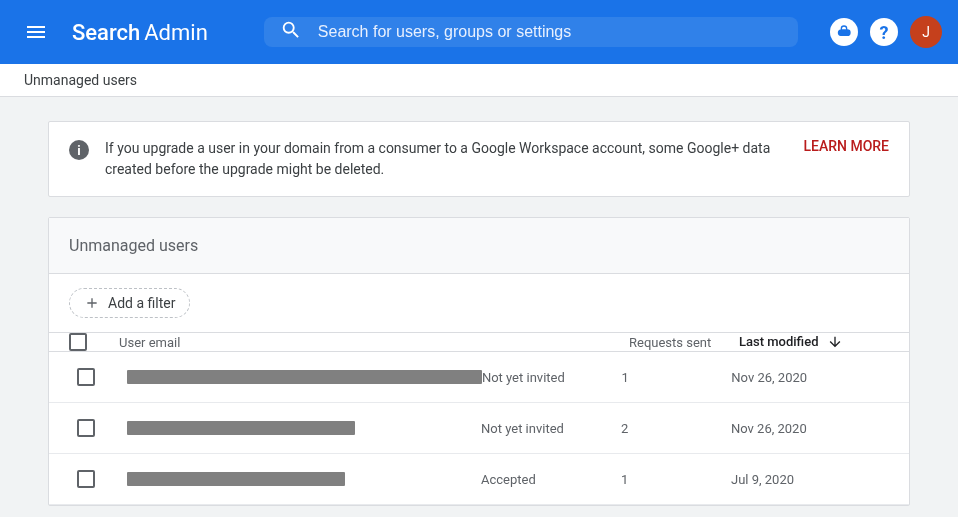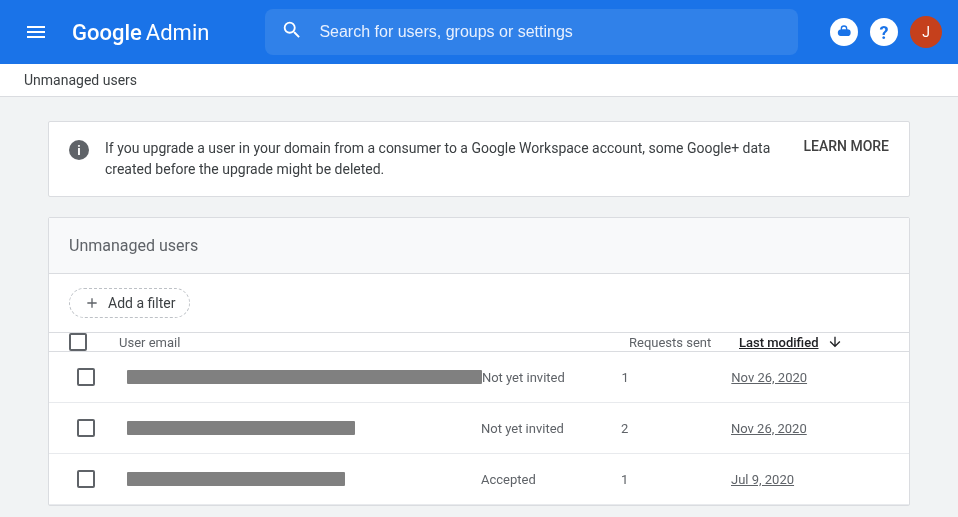--- a/index.html
+++ b/index.html
@@ -33,21 +33,21 @@
     font-weight: 400;
     display: flex;
     align-items: center;
     gap: 4px;
   }
   .logo-google { font-weight: 500; }
   .search-bar {
     flex: 1;
     background: #3081e9;
     border-radius: 8px;
-    height: 46px;
+    height: 30px;
     display: flex;
     align-items: center;
     padding: 0 16px;
     margin-left: 40px;
     margin-right: 16px;
     max-width: 560px;
   }
   .search-bar input {
     background: transparent;
     border: none;
@@ -123,21 +123,21 @@
     flex-shrink: 0;
     margin-top: 2px;
   }
   .info-text {
     flex: 1;
     font-size: 14px;
     color: #3c4043;
     line-height: 1.5;
   }
   .learn-more {
-    color: #404040;
+    color: #b91c1c;
     font-size: 14px;
     font-weight: 500;
     text-decoration: none;
     cursor: pointer;
     flex-shrink: 0;
   }
   .panel {
     background: #fff;
     border: 1px solid #dadce0;
     margin-top: 20px;
@@ -180,21 +180,21 @@
     align-items: center;
     padding: 16px 28px;
     border-bottom: 1px solid #e8eaed;
     font-size: 13px;
     color: #5f6368;
   }
   .col-check { width: 50px; display: flex; align-items: center; }
   .col-email { flex: 1; }
   .col-status { width: 140px; }
   .col-sent { width: 110px; }
-  .col-modified { width: 150px; display: flex; align-items: center; gap: 8px; text-decoration: underline; }
+  .col-modified { width: 150px; display: flex; gap: 8px; }
   .col-modified.head { color: #202124; font-weight: 500; }
   .checkbox {
     width: 18px;
     height: 18px;
     border: 2px solid #5f6368;
     border-radius: 2px;
     cursor: pointer;
   }
   .redacted {
     height: 14px;
@@ -206,21 +206,21 @@
 </head>
 <body>
 
 <div class="header">
   <div class="menu-icon">
     <svg width="24" height="24" viewBox="0 0 24 24" fill="currentColor">
         <path d="M3 18h18v-2H3v2zm0-5h18v-2H3v2zm0-7v2h18V6H3z"></path>
       </svg>
   </div>
   <div class="logo">
-    <span class="logo-google">Google</span>
+    <span class="logo-google">Search</span>
     <span>Admin</span>
   </div>
   <div class="search-bar">
     <span>
       <svg width="22" height="22" viewBox="0 0 24 24" fill="#fff">
           <path d="M15.5 14h-.79l-.28-.27A6.471 6.471 0 0016 9.5 6.5 6.5 0 109.5 16c1.61 0 3.09-.59 4.23-1.57l.27.28v.79l5 4.99L20.49 19l-4.99-5zm-6 0C7.01 14 5 11.99 5 9.5S7.01 5 9.5 5 14 7.01 14 9.5 11.99 14 9.5 14z"></path>
         </svg>
     </span>
     <input type="text" placeholder="Search for users, groups or settings" style="">
   </div>

